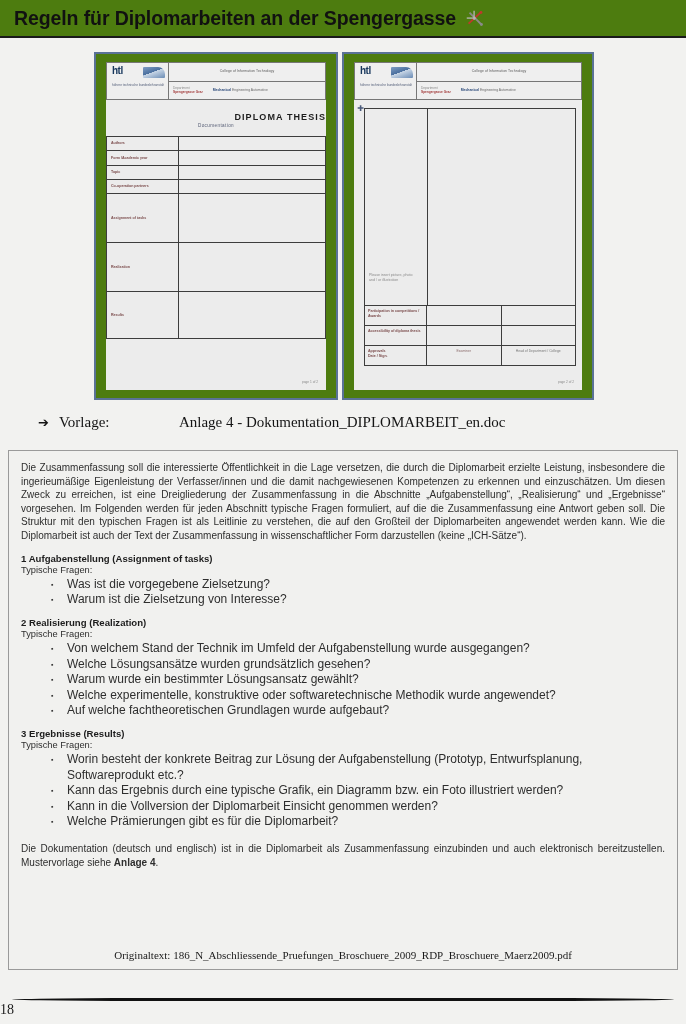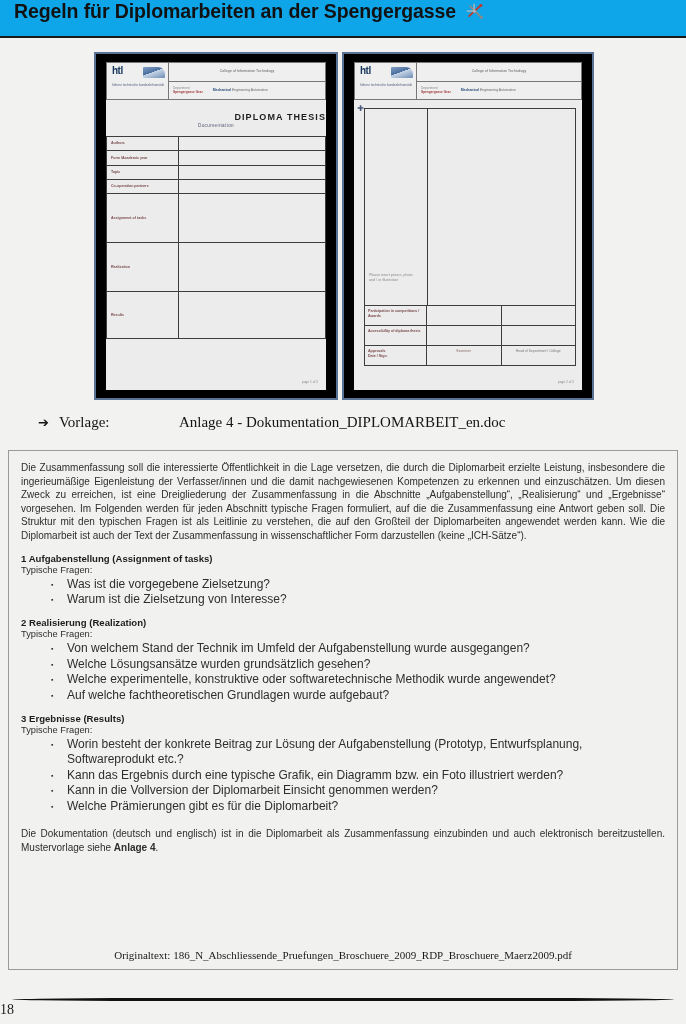--- a/index.html
+++ b/index.html
@@ -21,24 +21,24 @@
     inset: 0;
     background: #f2f2f0;
   }
 
   
   .title-bar {
     position: absolute;
     left: 0; top: 0;
     width: 686px;
     height: 38px;
-    background: #0ea5e9;
+    background: #4d7c0f;
     border-bottom: 2px solid #1a1a1a;
     display: flex;
-    align-items: flex-start;
+    align-items: center;
     box-sizing: border-box;
     padding-left: 14px;
   }
   .title-text {
     font-size: 19.5px;
     font-weight: bold;
     color: #111111;
     letter-spacing: -0.1px;
     white-space: nowrap;
     font-family: "Liberation Sans", sans-serif;
@@ -56,21 +56,21 @@
   .previews {
     position: absolute;
     left: 94px;
     top: 52px;
     width: 500px;
     height: 348px;
     display: flex;
     gap: 4px;
   }
   .doc-page {
-    background: #000000;
+    background: #4d7c0f;
     border: 2px solid #5a7296;
     box-sizing: border-box;
     position: relative;
     padding: 8px 10px;
   }
   .doc-left  { width: 244px; }
   .doc-right { width: 252px; }
 
   .doc-inner {
     background: #ececec;
@@ -573,20 +573,21 @@
         <div class="sec-sub">Typische Fragen:</div>
         <ul class="qs">
           <li>Was ist die vorgegebene Zielsetzung?</li>
           <li>Warum ist die Zielsetzung von Interesse?</li>
         </ul>
         <div class="sec-head">2 Realisierung (Realization)</div>
         <div class="sec-sub">Typische Fragen:</div>
         <ul class="qs">
           <li>Von welchem Stand der Technik im Umfeld der Aufgabenstellung wurde ausgegangen?</li>
           <li>Welche Lösungsansätze wurden grundsätzlich gesehen?</li>
+          <li>Warum wurde ein bestimmter Lösungsansatz gewählt?</li>
           <li>Welche experimentelle, konstruktive oder softwaretechnische Methodik wurde angewendet?</li>
           <li>Auf welche fachtheoretischen Grundlagen wurde aufgebaut?</li>
         </ul>
         <div class="sec-head">3 Ergebnisse (Results)</div>
         <div class="sec-sub">Typische Fragen:</div>
         <ul class="qs">
           <li>Worin besteht der konkrete Beitrag zur Lösung der Aufgabenstellung (Prototyp, Entwurfsplanung, Softwareprodukt etc.?</li>
           <li>Kann das Ergebnis durch eine typische Grafik, ein Diagramm bzw. ein Foto illustriert werden?</li>
           <li>Kann in die Vollversion der Diplomarbeit Einsicht genommen werden?</li>
           <li>Welche Prämierungen gibt es für die Diplomarbeit?</li>

